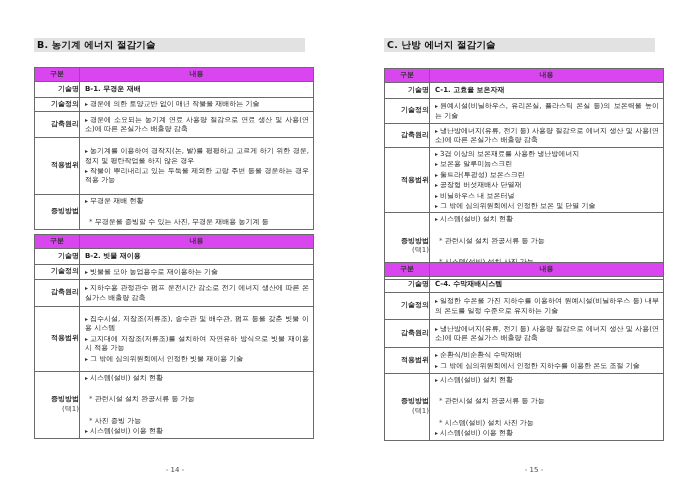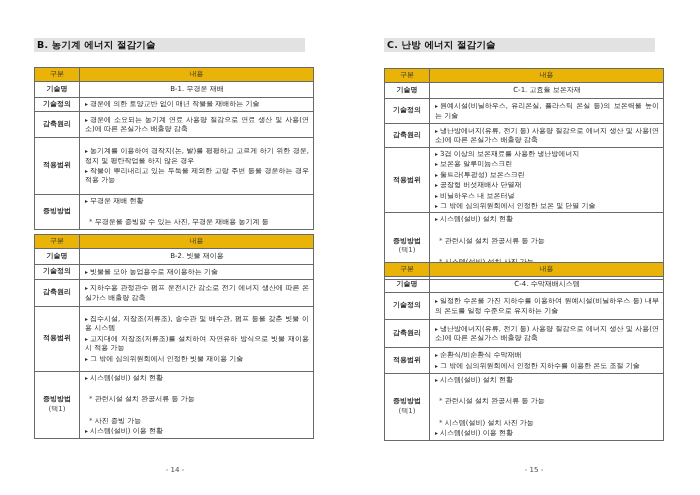--- a/index.html
+++ b/index.html
@@ -16,24 +16,24 @@
     padding-left:3px; box-sizing:border-box; color:#111; letter-spacing:0.2px;
   }
   table.tech {
     position:absolute; left:34px; width:280px; border-collapse:collapse;
     table-layout:fixed; font-size:7px; line-height:9.4px;
   }
   table.tech td {
     border:1px solid #6a6a6a; vertical-align:middle; padding:0;
   }
   table.tech td.k {
-    width:44px; text-align:center; font-weight:bold; color:#333;
-  }
-  table.tech tr.hdr td { background:#eab308; font-weight:normal; text-align:center; height:13px; color:#333; }
-  table.tech tr.name td.v { text-align:center; font-weight:normal; height:13px; color:#222; }
+    width:44px; text-align:right; font-weight:bold; color:#333;
+  }
+  table.tech tr.hdr td { background:#d946ef; font-weight:bold; text-align:center; height:13px; color:#333; }
+  table.tech tr.name td.v { text-align:left; font-weight:bold; height:13px; color:#222; }
   table.tech td.v { padding:1px 4px 1px 5px; text-align:justify; }
   .sub { display:block; font-weight:normal; color:#444; }
   .line { display:block; }
   .bul::before { content:"\25B8"; font-size:6px; margin-right:2px; color:#333; }
   .note { display:block; padding-left:4px;margin-top:12px; }
   .note::before { content:"* "; color:#555; }
   .pageno { position:absolute; top:466px; font-size:7px; color:#444; width:350px; text-align:center; }
   .page.left .pageno { left:0; }
 </style>
 </head>

